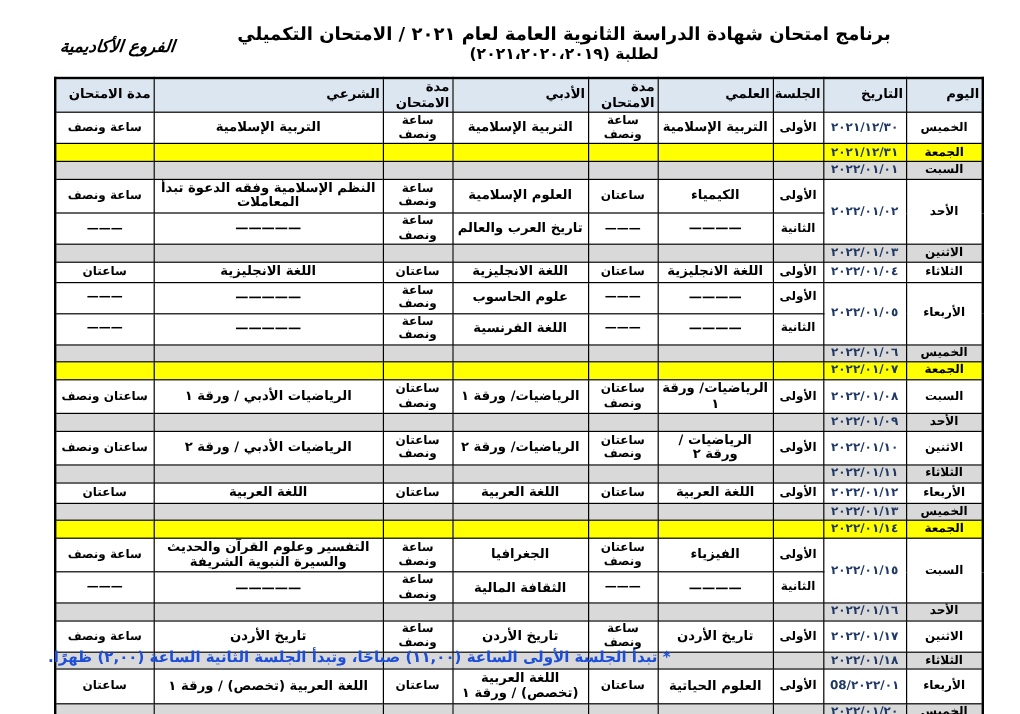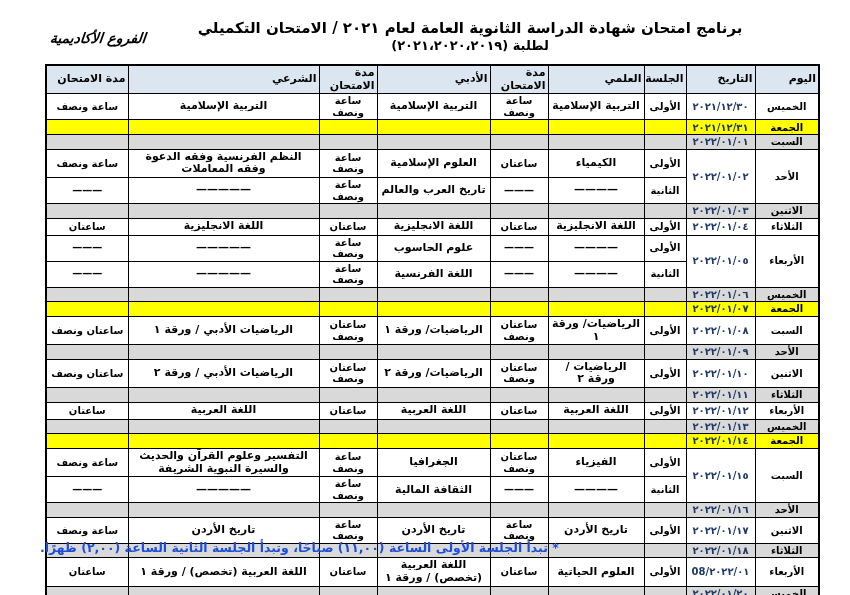--- a/index.html
+++ b/index.html
@@ -115,21 +115,21 @@
         <td></td>
       </tr>
       <tr class="kind-normal group-start">
         <td class="day" rowspan="2">الأحد</td>
         <td class="date" rowspan="2">٢٠٢٢/٠١/٠٢</td>
         <td class="session">الأولى</td>
         <td class="subject">الكيمياء</td>
         <td class="dur">ساعتان</td>
         <td class="subject">العلوم الإسلامية</td>
         <td class="dur">ساعة ونصف</td>
-        <td class="subject">النظم الفرنسية وفقه الدعوة وفقه المعاملات</td>
+        <td class="subject">النظم الإسلامية وفقه الدعوة تبدأ المعاملات</td>
         <td class="dur">ساعة ونصف</td>
       </tr>
       <tr class="kind-normal session-sub">
         <td class="session">الثانية</td>
         <td class="subject">————</td>
         <td class="dur">———</td>
         <td class="subject">تاريخ العرب والعالم</td>
         <td class="dur">ساعة ونصف</td>
         <td class="subject">—————</td>
         <td class="dur">———</td>

